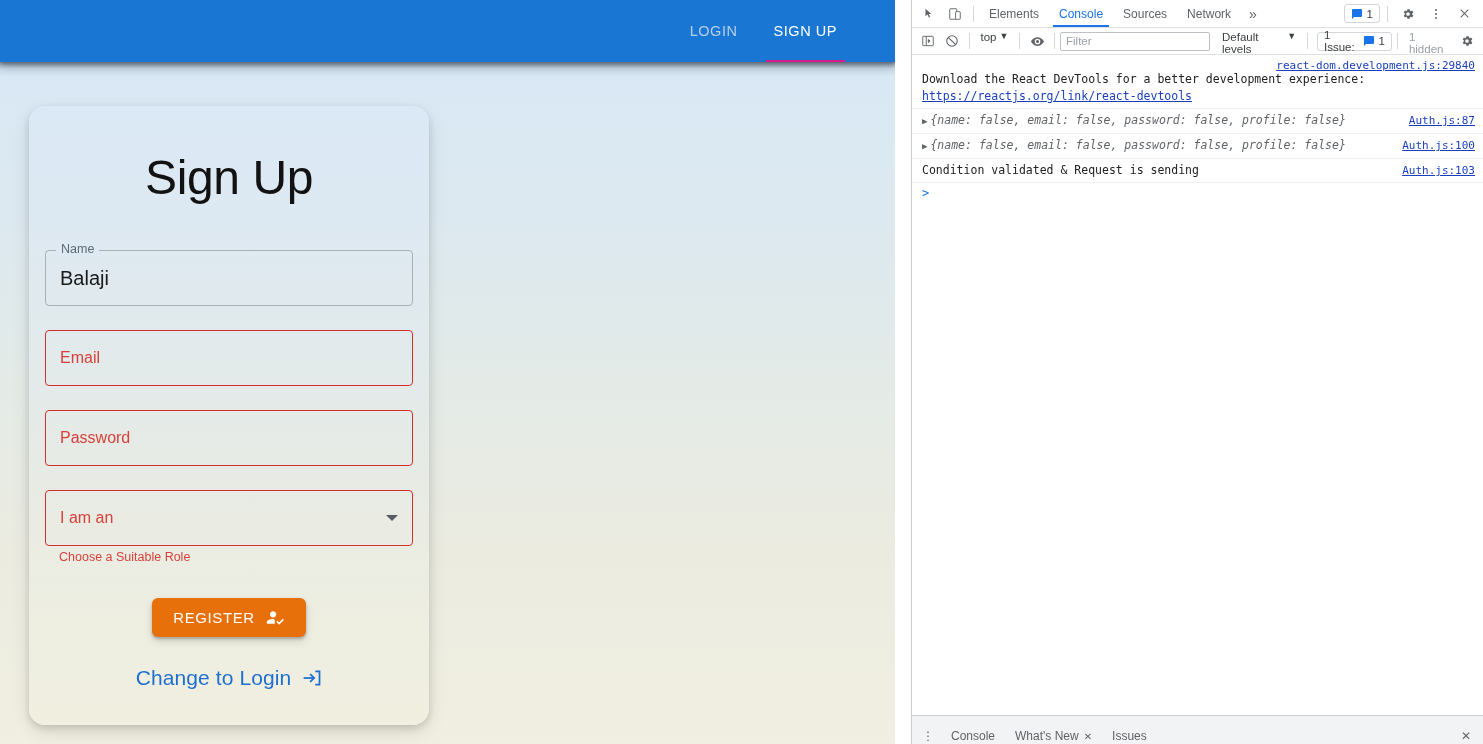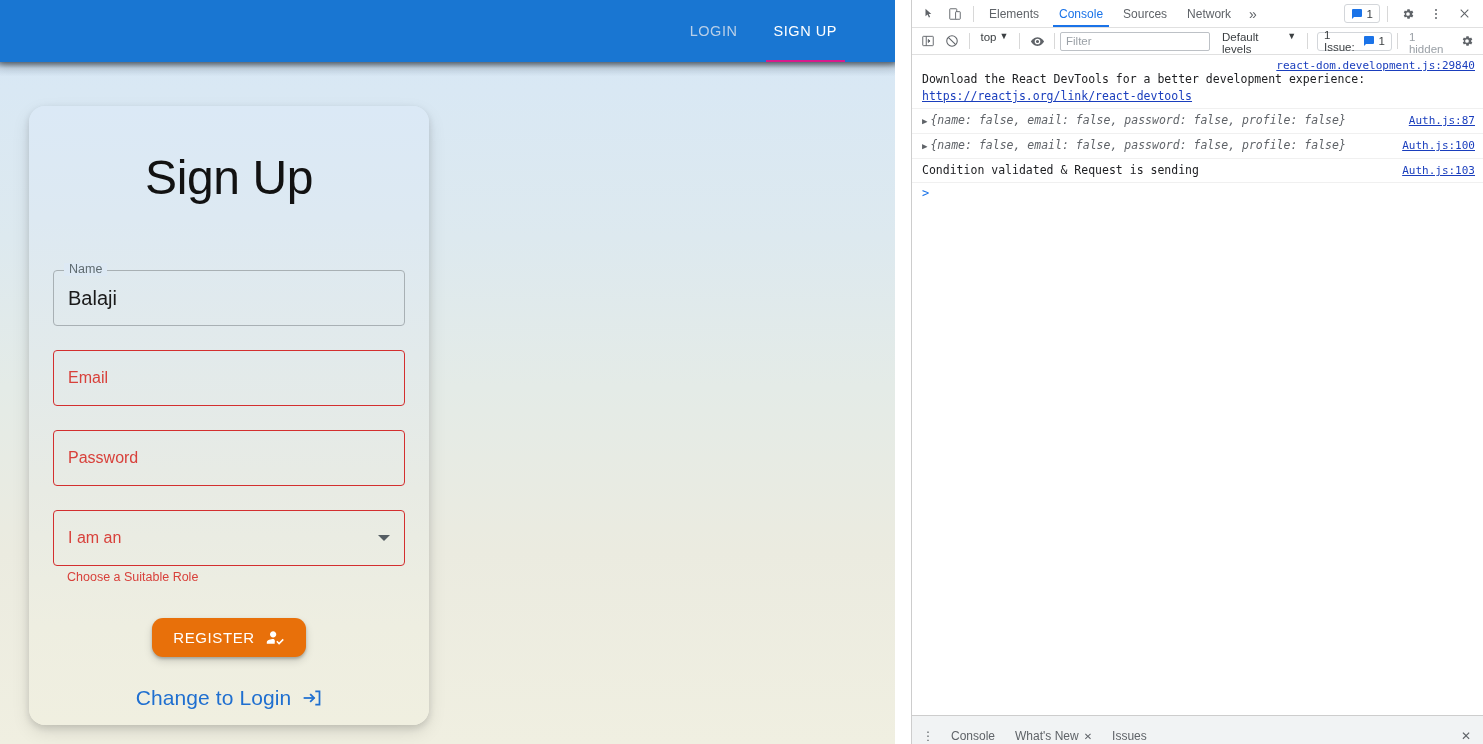--- a/index.html
+++ b/index.html
@@ -51,21 +51,21 @@
     position: absolute; left: 29px; top: 106px; width: 400px; height: 619px;
     border-radius: 16px;
     background: linear-gradient(to bottom, #dbe9f6 0%, #dde9f2 18%, #e2eaeb 40%, #e8ebe4 62%, #eeeee1 84%, #f0efe0 100%);
     box-shadow: 0 3px 7px rgba(0,0,0,0.13), 0 7px 18px rgba(0,0,0,0.10);
   }
   #card-title {
     text-align: center; font-size: 48px; font-weight: 400; color: #121212;
     margin-top: 48px; letter-spacing: -0.4px; line-height: 1;
   }
 
-  #form { margin-top: 68px; padding: 0 24px; }
+  #form { margin-top: 48px; padding: 0 16px; }
 
   
   .tf { position: relative; margin-bottom: 24px; }
   .tf-box {
     position: relative; height: 56px; border: 1px solid #a8b0b4; border-radius: 4px;
     background: transparent; display: flex; align-items: center; padding: 0 14px;
   }
   .tf-notch-label {
     position: absolute; left: 10px; top: -8px; padding: 0 5px;
     font-size: 12.5px; color: #5f6b70; line-height: 1;
@@ -82,21 +82,21 @@
   .sel-arrow {
     position: absolute; right: 14px; top: 50%; transform: translateY(-50%);
     width: 0; height: 0; border-left: 6px solid transparent;
     border-right: 6px solid transparent; border-top: 6px solid #555d63;
   }
 
   
   #btn-row { margin-top: 34px; text-align: center; }
   #register-btn {
     display: inline-flex; align-items: center; gap: 11px;
-    background: #e8700a; color: #ffffff; border: none; border-radius: 11px;
+    background: #e8700a; color: #ffffff; border: none; border-radius: 6px;
     height: 39px; padding: 0 21px; font-size: 15px; font-weight: 500;
     letter-spacing: 0.6px; cursor: pointer;
     font-family: "Liberation Sans", sans-serif;
     box-shadow: 0 2px 3px rgba(0,0,0,0.22), 0 4px 8px rgba(0,0,0,0.14);
   }
   #link-row { margin-top: 29px; text-align: center; }
   #change-login {
     display: inline-flex; align-items: center; gap: 11px;
     color: #1f6fd0; font-size: 21px; cursor: pointer; letter-spacing: 0.1px;
   }

